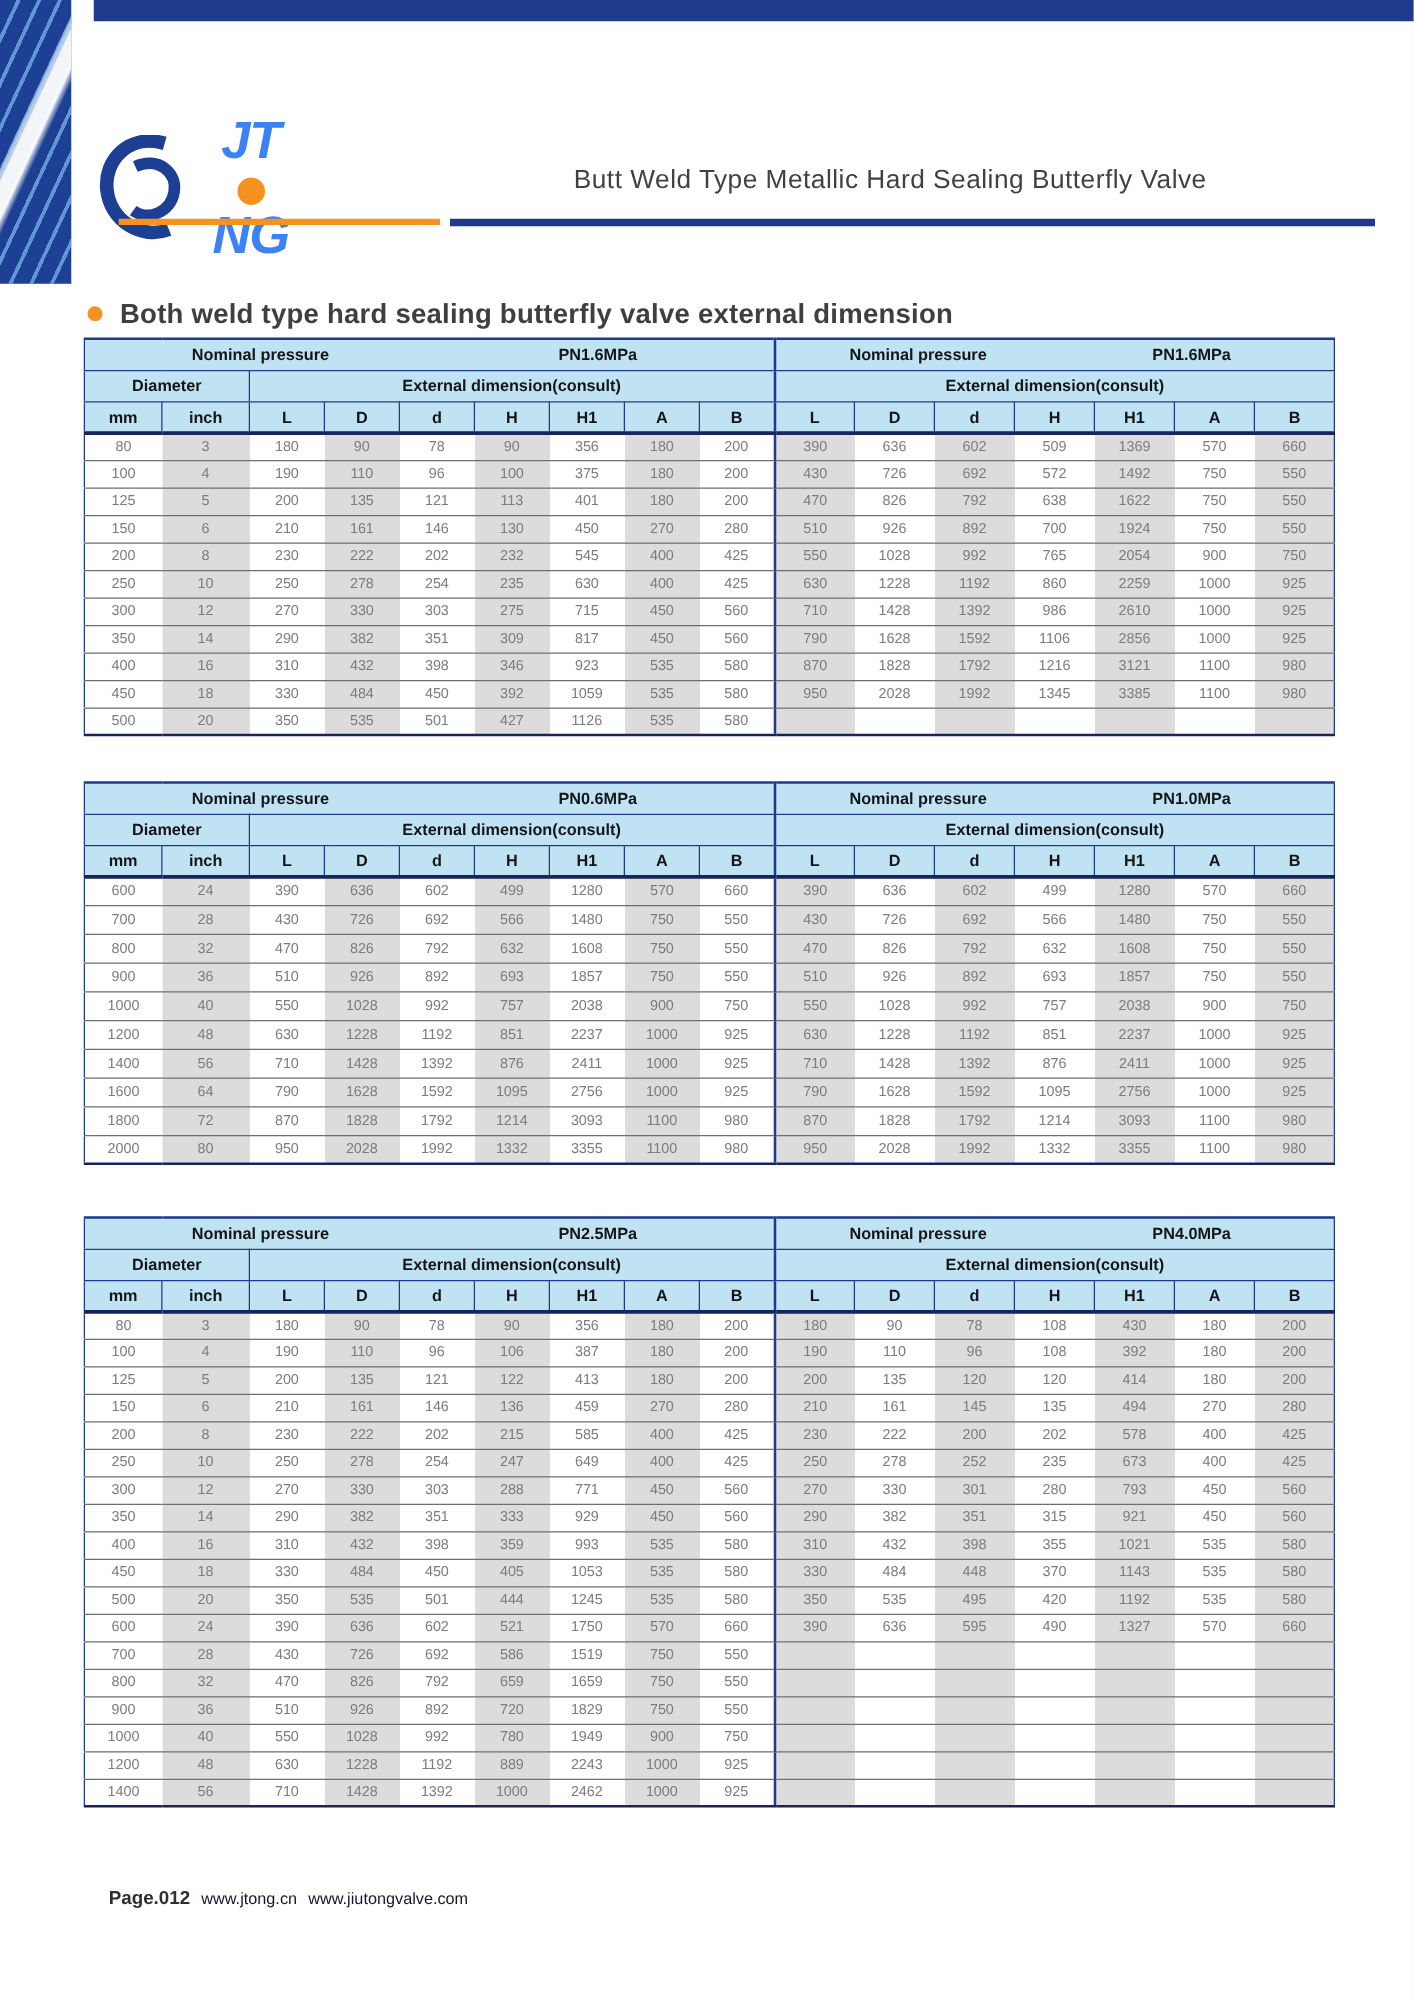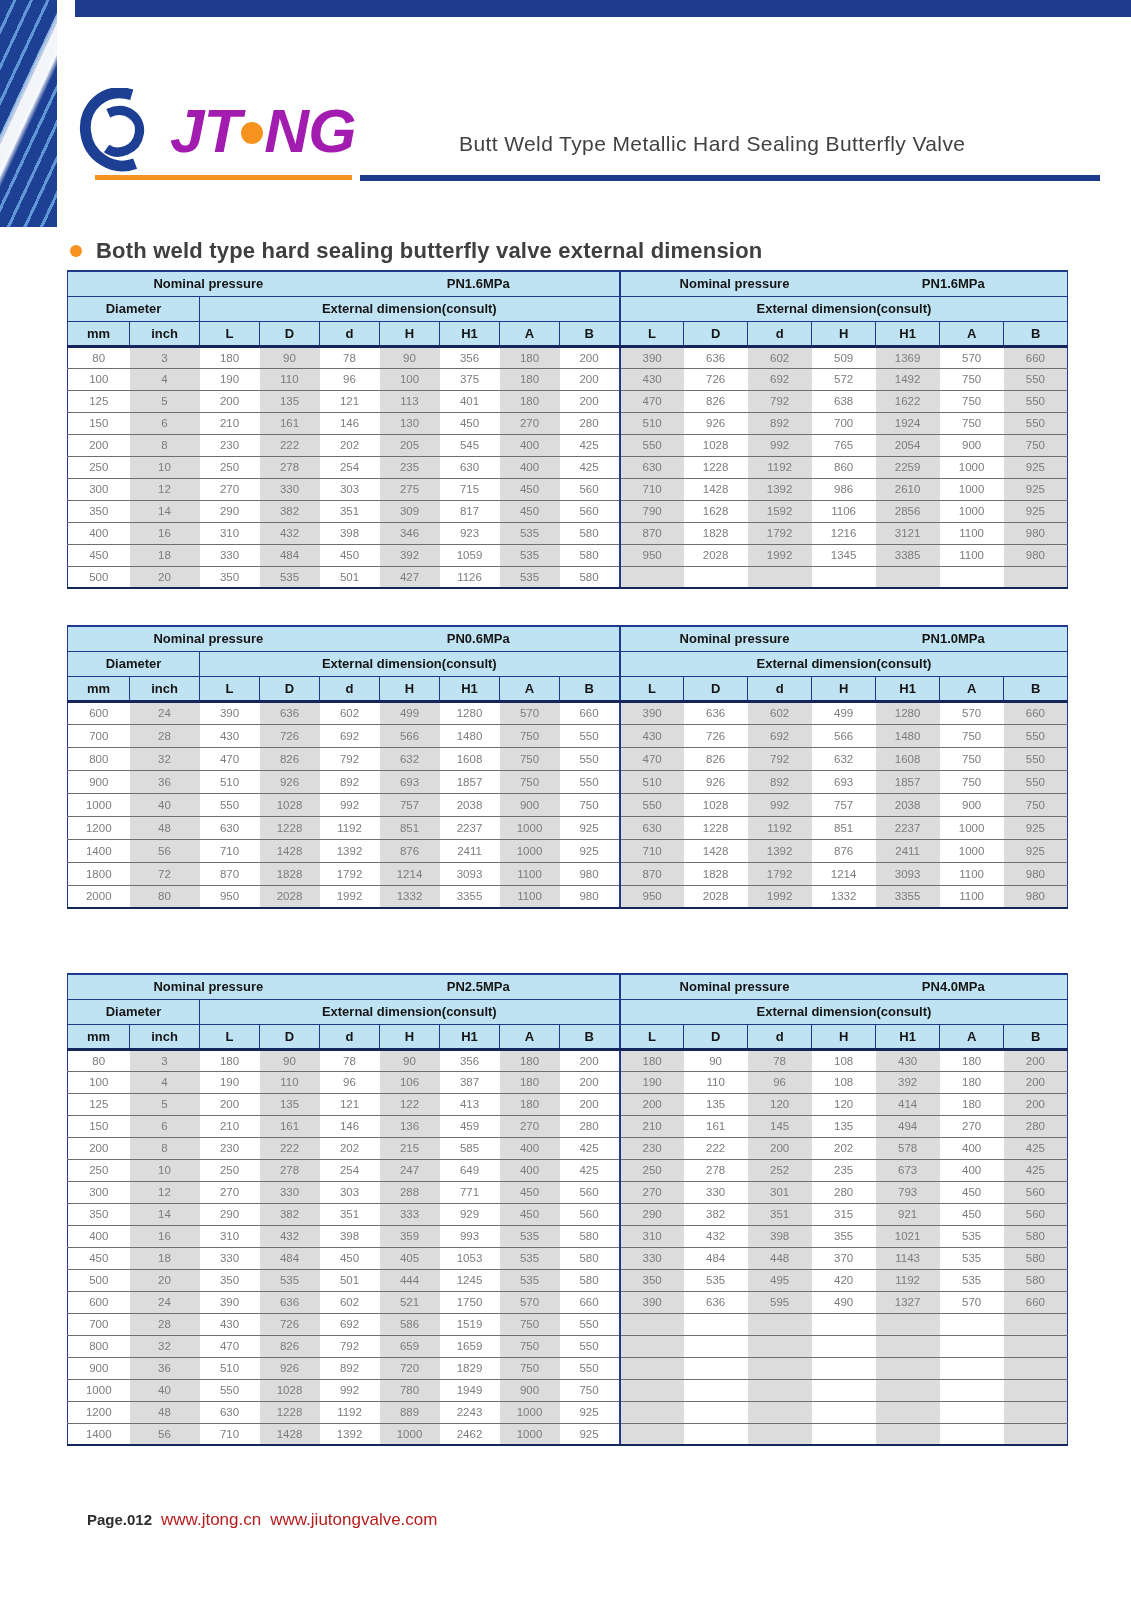--- a/index.html
+++ b/index.html
@@ -11,22 +11,22 @@
   .page{position:relative;width:1131px;height:1600px;background:#fff;overflow:hidden;}
 
   .top-band{position:absolute;left:75px;top:0;width:1056px;height:17px;background:var(--navy);}
   .corner{position:absolute;left:0;top:0;width:57px;height:227px;background:#1d3f94;
     background-image:
       linear-gradient(115deg, rgba(255,255,255,0) 38%, rgba(255,255,255,.95) 42%, rgba(255,255,255,.95) 50%, rgba(255,255,255,0) 54%),
       repeating-linear-gradient(115deg, rgba(255,255,255,0) 0 12px, rgba(120,180,235,.75) 12px 15px);}
 
   .logo{position:absolute;left:76px;top:88px;display:flex;align-items:center;}
   .logo svg{display:block;}
-  .logo-text{font-style:italic;font-weight:800;font-size:62px;letter-spacing:-1px;
-    color:#a21caf;margin-left:6px;display:flex;align-items:center;}
+  .logo-text{font-style:italic;font-weight:800;font-size:42px;letter-spacing:-1px;
+    color:#3b82f6;margin-left:6px;display:flex;align-items:center;flex-direction:column;}
   .logo-o{display:inline-block;width:16px;height:16px;border:11px solid var(--orange);
     border-radius:50%;margin:6px 1px 0 1px;}
 
   .doc-title{position:absolute;left:459px;top:132px;width:600px;font-size:21px;
     color:#414141;letter-spacing:.4px;white-space:nowrap;}
   .rule-orange{position:absolute;left:95px;top:175px;width:257px;height:5px;background:var(--orange);}
   .rule-navy{position:absolute;left:360px;top:175px;width:740px;height:6px;background:var(--navy);}
 
   .section-head{position:absolute;left:70px;top:238px;display:flex;align-items:center;}
   .bullet{width:12px;height:12px;border-radius:50%;background:var(--orange);margin-right:14px;}
@@ -43,21 +43,21 @@
   table.dim .mid{border-left:2px solid var(--navy);}
   table.dim th .half{display:inline-block;width:49%;text-align:center;}
   table.dim td{height:22px;border-bottom:1px solid #6e6e6e;color:var(--num);
     font-size:11.5px;text-align:center;vertical-align:middle;}
   table.dim td.g{background:var(--stripe);}
   table.dim tbody tr:last-child td{border-bottom:2px solid var(--deep);}
   .tbl.t2 td{height:23px;}
 
   .footer{position:absolute;left:87px;top:1510px;display:flex;align-items:baseline;}
   .footer .pg{font-size:15px;font-weight:700;color:#2e2e2e;}
-  .footer .url{font-size:17px;color:#b91c1c;margin-left:9px;}
+  .footer .url{font-size:13px;color:#0f172a;margin-left:9px;}
 </style>
 </head>
 <body>
 
 <div class="page">
 
   <div class="top-band"></div>
   <div class="corner"></div>
 
   <div class="logo">
@@ -202,21 +202,21 @@
             <td class="g">1924</td>
             <td>750</td>
             <td class="g">550</td>
           </tr>
           <tr>
             <td>200</td>
             <td class="g">8</td>
             <td>230</td>
             <td class="g">222</td>
             <td>202</td>
-            <td class="g">205</td>
+            <td class="g">232</td>
             <td>545</td>
             <td class="g">400</td>
             <td>425</td>
             <td class="g mid">550</td>
             <td>1028</td>
             <td class="g">992</td>
             <td>765</td>
             <td class="g">2054</td>
             <td>900</td>
             <td class="g">750</td>
@@ -502,20 +502,38 @@
             <td>925</td>
             <td class="g mid">710</td>
             <td>1428</td>
             <td class="g">1392</td>
             <td>876</td>
             <td class="g">2411</td>
             <td>1000</td>
             <td class="g">925</td>
           </tr>
           <tr>
+            <td>1600</td>
+            <td class="g">64</td>
+            <td>790</td>
+            <td class="g">1628</td>
+            <td>1592</td>
+            <td class="g">1095</td>
+            <td>2756</td>
+            <td class="g">1000</td>
+            <td>925</td>
+            <td class="g mid">790</td>
+            <td>1628</td>
+            <td class="g">1592</td>
+            <td>1095</td>
+            <td class="g">2756</td>
+            <td>1000</td>
+            <td class="g">925</td>
+          </tr>
+          <tr>
             <td>1800</td>
             <td class="g">72</td>
             <td>870</td>
             <td class="g">1828</td>
             <td>1792</td>
             <td class="g">1214</td>
             <td>3093</td>
             <td class="g">1100</td>
             <td>980</td>
             <td class="g mid">870</td>

